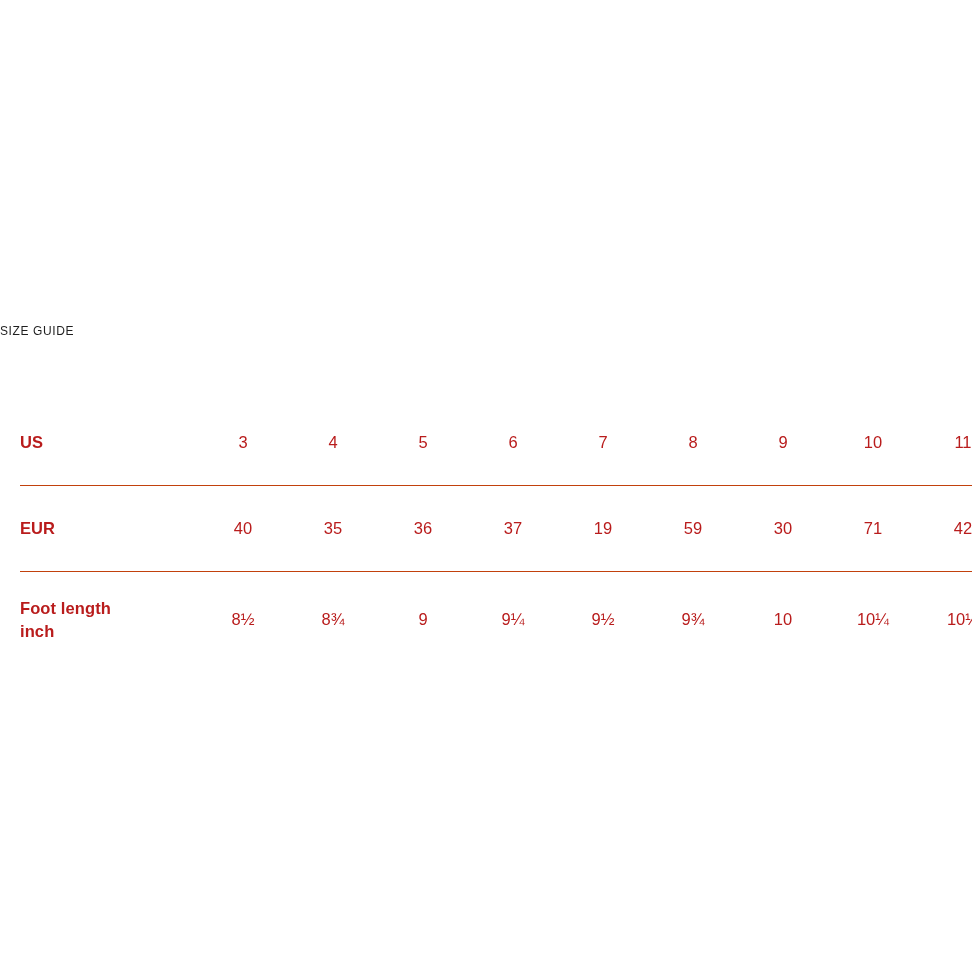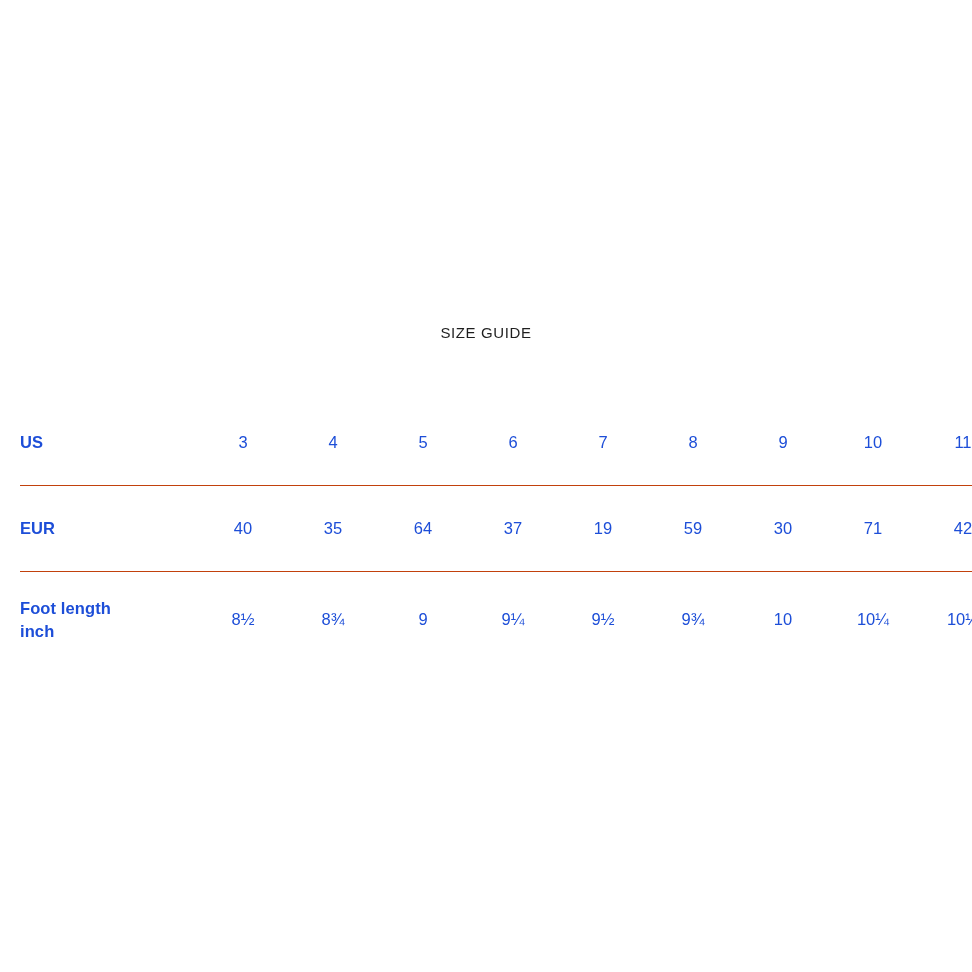--- a/index.html
+++ b/index.html
@@ -17,22 +17,22 @@
   }
   .page {
     position: absolute;
     inset: 0;
   }
   .guide-title {
     position: absolute;
     top: 324px;
     left: 0;
     width: 972px;
-    text-align: center;
-    font-size: 15px;
+    text-align: left;
+    font-size: 12px;
     letter-spacing: 0.6px;
     color: #1f1f1f;
     font-weight: 400;
   }
   .size-table {
     position: absolute;
     top: 400px;
     left: 20px;
     width: 932px;
     border-collapse: collapse;
@@ -40,21 +40,21 @@
   }
   .size-table tr.row-sep td {
     border-top: 1px solid #c2410c;
   }
   .size-table td {
     font-size: 16.5px;
     text-align: center;
     vertical-align: middle;
     padding: 0;
     height: 85px;
-    color: #1d4ed8;
+    color: #b91c1c;
   }
   .size-table td.rowhead {
     text-align: left;
     font-weight: bold;
     font-size: 16.5px;
     width: 178px;
     line-height: 1.34;
     letter-spacing: 0.1px;
   }
   .size-table td.val {
@@ -86,21 +86,21 @@
         <td class="val">9</td>
         <td class="val">10</td>
         <td class="val">11</td>
       </tr>
       <tr class="row-sep">
         <td class="rowhead">
           <span>EUR</span>
         </td>
         <td class="val">40</td>
         <td class="val">35</td>
-        <td class="val">64</td>
+        <td class="val">36</td>
         <td class="val">37</td>
         <td class="val">19</td>
         <td class="val">59</td>
         <td class="val">30</td>
         <td class="val">71</td>
         <td class="val">42</td>
       </tr>
       <tr class="row-sep">
         <td class="rowhead">
           <span>Foot length</span><br>

